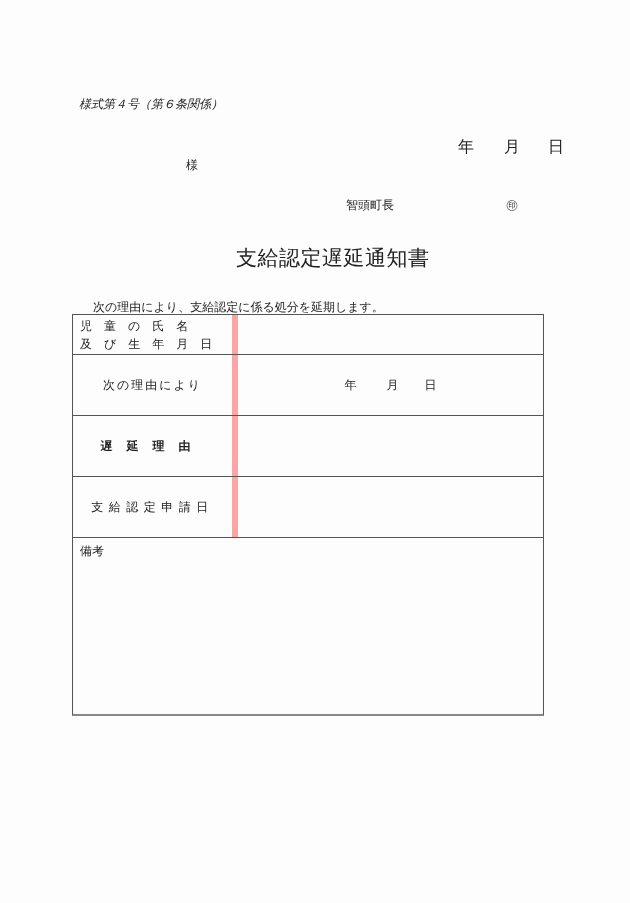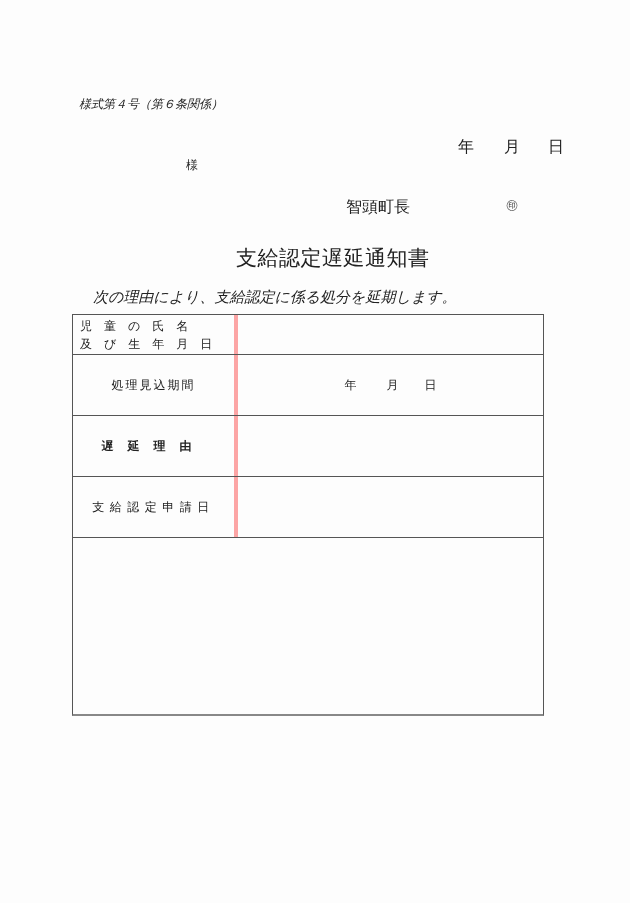--- a/index.html
+++ b/index.html
@@ -15,24 +15,24 @@
       font-family: "DejaVu Serif", "Liberation Serif", serif;
       color: #222;
     }
     .abs { position: absolute; white-space: nowrap; }
     .form-number { left: 79px; top: 96px; font-size: 12px; font-style: italic; }
     .date-line { left: 458px; top: 137px; font-size: 16px; }
     .date-line span { display: inline-block; }
     .date-line .gap1 { width: 30px; }
     .date-line .gap2 { width: 28px; }
     .addressee { left: 186px; top: 157px; font-size: 12px; }
-    .issuer { left: 346px; top: 197px; font-size: 16px; text-align: right; }
+    .issuer { left: 346px; top: 197px; font-size: 12px; text-align: right; }
     .seal { left: 506px; top: 197px; font-size: 12px; }
     .doc-title { left: 236px; top: 244px; font-size: 21px; letter-spacing: 0.5px; }
-    .intro { left: 93px; top: 288px; font-size: 15px; font-style: italic; }
+    .intro { left: 93px; top: 299px; font-size: 12px; }
 
     .form-table {
       position: absolute;
       left: 72px;
       top: 314px;
       width: 472px;
       height: 402px;
       border: 1px solid #555;
       box-sizing: border-box;
       border-bottom: 2px solid #888;
@@ -41,21 +41,21 @@
       position: absolute;
       left: 0;
       width: 100%;
       border-bottom: 1px solid #555;
       box-sizing: border-box;
     }
     .row .label-cell {
       position: absolute;
       left: 0; top: 0; bottom: 0;
       width: 165px;
-      border-right: 4px solid #fca5a5;
+      border-right: 6px solid #fca5a5;
       box-sizing: border-box;
       display: flex;
       align-items: center;
       justify-content: center;
       font-size: 12px;
     }
     .row .value-cell {
       position: absolute;
       left: 165px; right: 0; top: 0; bottom: 0;
       display: flex;
@@ -113,33 +113,36 @@
 <div class="form-table">
   <div class="row row-1">
     <div class="label-cell">
       <div>児　童　の　氏　名</div>
       <div>及　び　生　年　月　日</div>
     </div>
     <div class="value-cell"></div>
   </div>
 
   <div class="row row-2">
-    <div class="label-cell spaced-2">処理見込期間</div>
+    <div class="label-cell spaced-2">次の理由により</div>
     <div class="value-cell applied-date">
       <span>年</span>
         <span class="g1"></span>
         <span>月</span>
         <span class="g2"></span>
         <span>日</span>
     </div>
   </div>
 
   <div class="row row-3">
     <div class="label-cell spaced-14">遅延理由</div>
     <div class="value-cell"></div>
   </div>
 
   <div class="row row-4">
     <div class="label-cell spaced-6">支給認定申請日</div>
     <div class="value-cell"></div>
   </div>
 
+  <div class="remarks">
+    <div class="remarks-label">備考</div>
+  </div>
 </div>
 
 </body></html>

